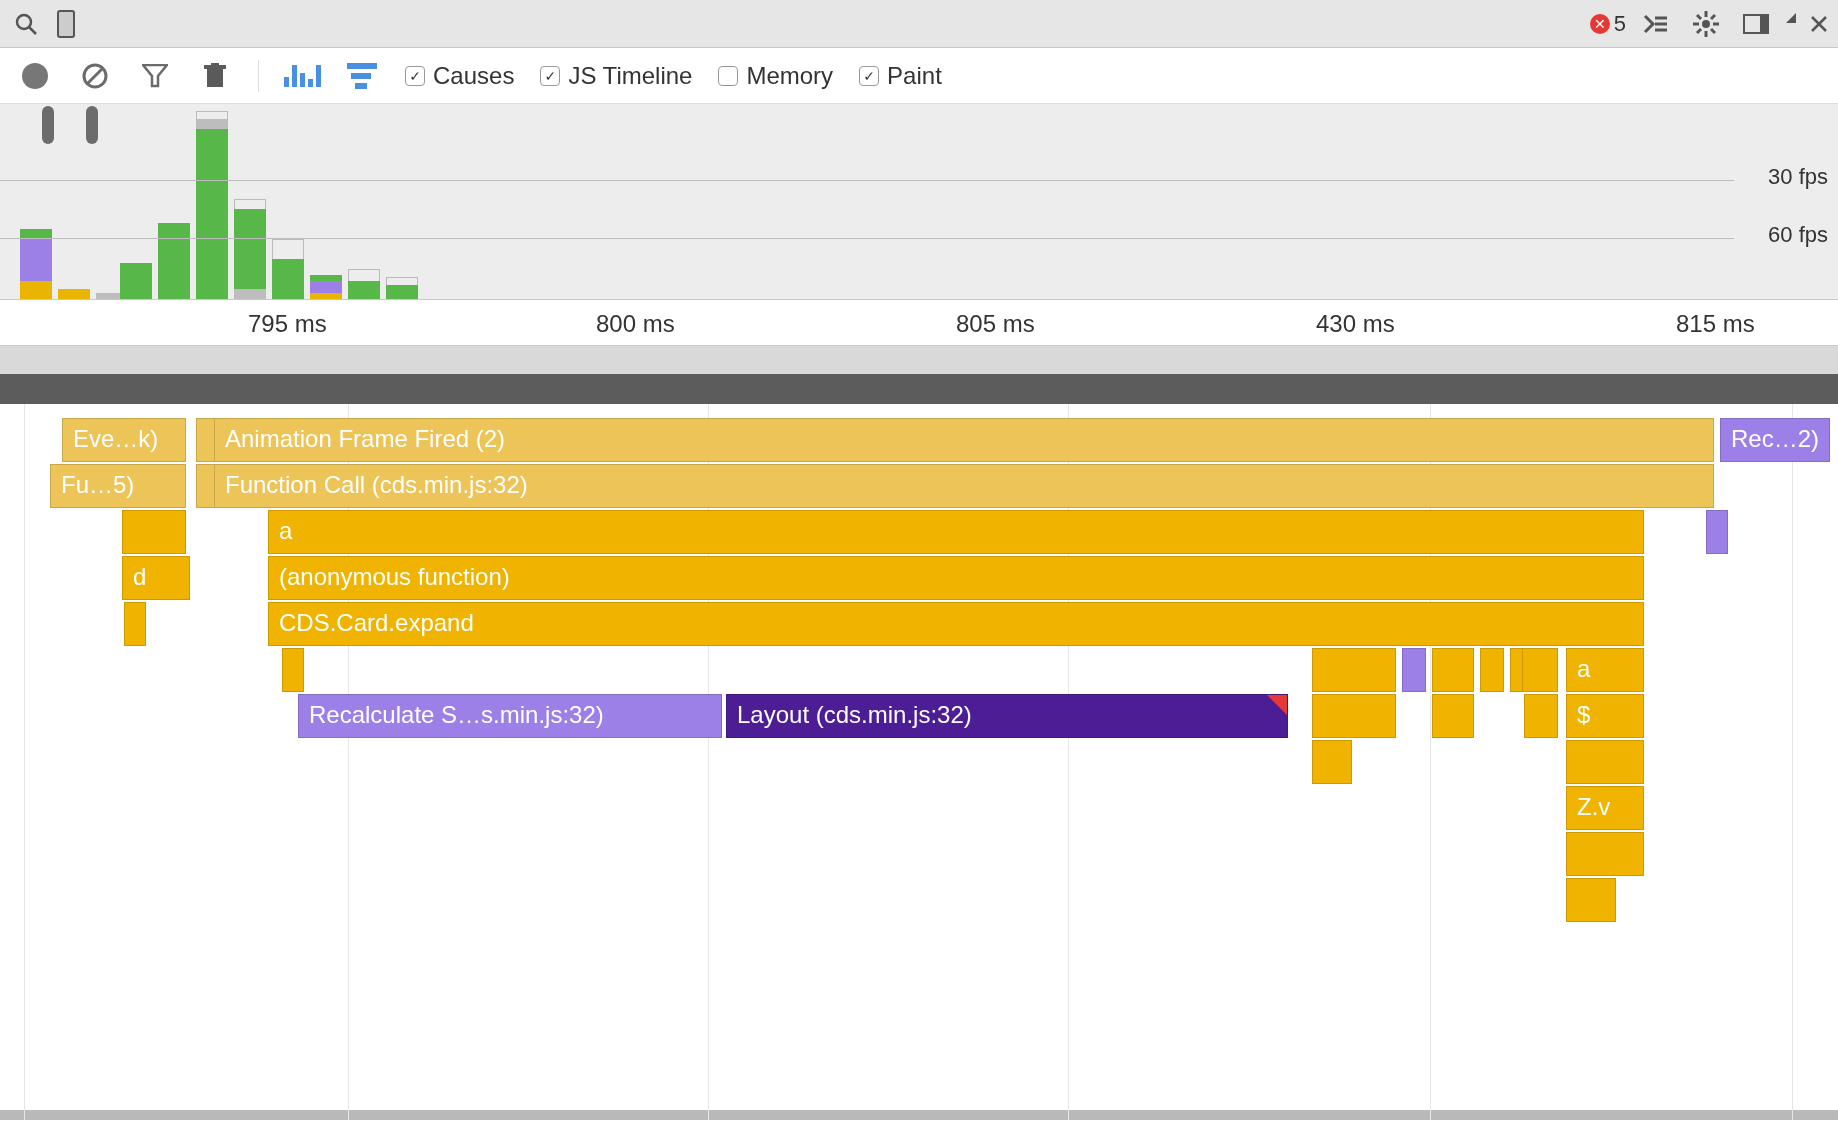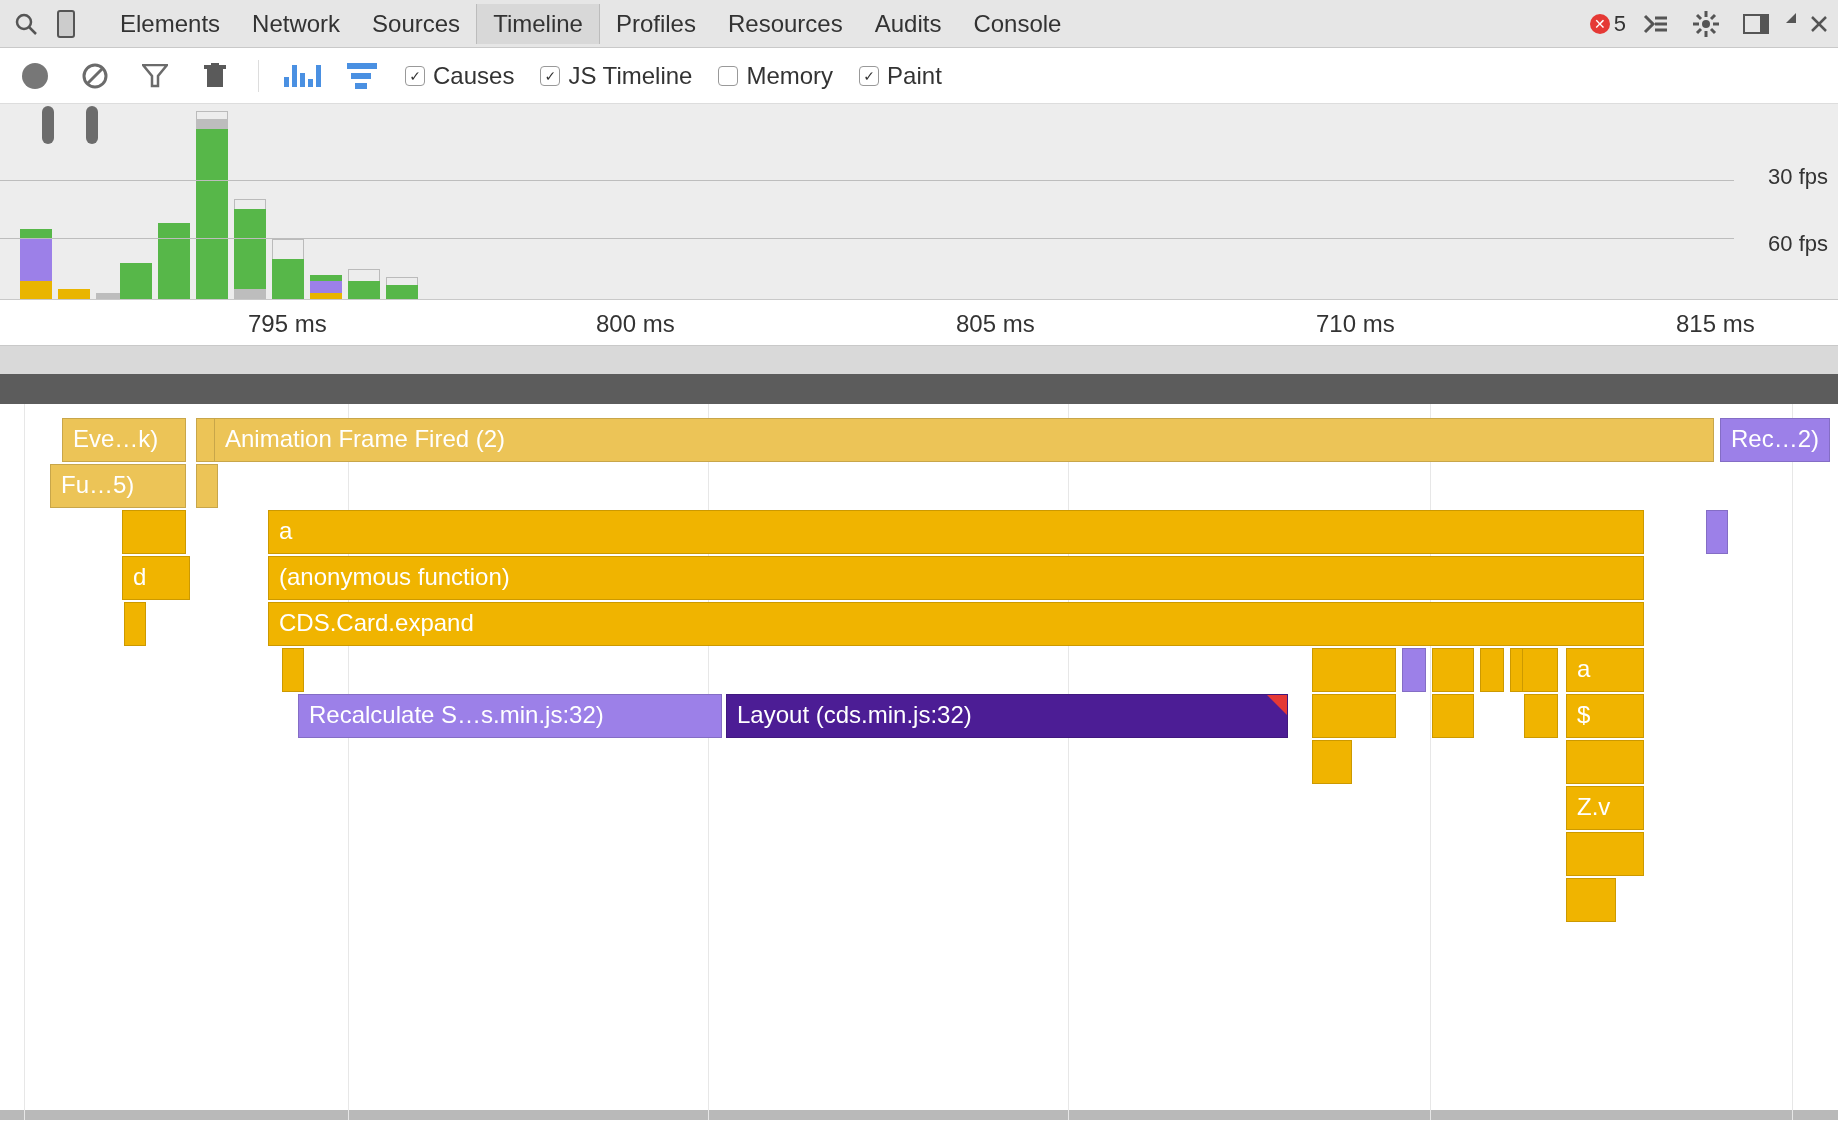--- a/index.html
+++ b/index.html
@@ -64,30 +64,20 @@
     <svg width="24" height="24" viewBox="0 0 24 24">
         <circle cx="10" cy="10" r="7" stroke="#555" stroke-width="2.5" fill="none"></circle>
         <line x1="15" y1="15" x2="22" y2="22" stroke="#555" stroke-width="2.5"></line>
       </svg>
   </div>
   <div class="icon-btn">
     <svg width="18" height="28" viewBox="0 0 18 28">
         <rect x="1" y="1" width="16" height="26" rx="2" stroke="#555" stroke-width="2" fill="#ccc"></rect>
       </svg>
   </div>
-  <div class="tabs" id="panel-tabs">
-      <div class="tab">Elements</div>
-      <div class="tab">Network</div>
-      <div class="tab">Sources</div>
-      <div class="tab active">Timeline</div>
-      <div class="tab">Profiles</div>
-      <div class="tab">Resources</div>
-      <div class="tab">Audits</div>
-      <div class="tab">Console</div>
-    </div>
   <div class="right">
     <div class="err-badge">
       <span class="err-dot">✕</span>
       <span>5</span>
     </div>
     <div class="icon-btn">
       <svg width="26" height="20" viewBox="0 0 26 20">
           <polyline points="2,2 10,10 2,18" stroke="#555" stroke-width="3" fill="none"></polyline>
           <line x1="12" y1="4" x2="24" y2="4" stroke="#555" stroke-width="3"></line>
           <line x1="12" y1="10" x2="24" y2="10" stroke="#555" stroke-width="3"></line>
@@ -238,48 +228,49 @@
       <div class="obar" style="left: 366px;">
         <div style="position: absolute; bottom: 0px; left: 0px; width: 100%; height: 22px; border: 1px solid rgb(187, 187, 187); background: transparent;"></div>
         <div class="seg" style="position: absolute; bottom: 0px; left: 0px; width: 100%; height: 14px; background: rgb(87, 183, 73);"></div>
       </div>
     </div>
   <div class="handle" id="handle-l" style="left: 42px;"></div>
   <div class="handle" id="handle-r" style="left: 86px;"></div>
   <div class="fps-line" style="top:76px;"></div>
   <div class="fps-label" style="top:60px;">30 fps</div>
   <div class="fps-line" style="top:134px;"></div>
-  <div class="fps-label" style="top:127px;">60 fps</div>
+  <div class="fps-label" style="top:118px;">60 fps</div>
 </div>
 
 <div class="ruler" id="ruler">
     <div class="tick" style="left: 240px; margin-left: 12px;"><span style="position: relative; left: -4px;">795 ms</span></div>
     <div class="tick" style="left: 600px;"><span style="position: relative; left: -4px; text-align: center;">800 ms</span></div>
     <div class="tick" style="left: 960px;"><span style="position: relative; left: -4px;">805 ms</span></div>
-    <div class="tick" style="left: 1320px;"><span style="position: relative; left: -4px;">710 ms</span></div>
+    <div class="tick" style="left: 1320px;"><span style="position: relative; left: -4px;">430 ms</span></div>
     <div class="tick" style="left: 1680px;"><span style="position: relative; left: -4px;">815 ms</span></div>
   </div>
 
 <div class="strip-light"></div>
 <div class="strip-dark"></div>
 
 <div class="flame" id="flame">
   <div class="bottom-bar"></div>
 <div class="gridline" style="left: 24px;"></div>
     <div class="gridline" style="left: 348px;"></div>
     <div class="gridline" style="left: 708px;"></div>
     <div class="gridline" style="left: 1068px;"></div>
     <div class="gridline" style="left: 1430px;"></div>
     <div class="gridline" style="left: 1792px;"></div>
     <div class="flame-bar" style="left: 62px; width: 124px; top: 14px; background: rgb(236, 196, 87);">Eve…k)</div>
     <div class="flame-bar" style="left: 196px; width: 12px; top: 14px; background: rgb(236, 196, 87);"></div>
     <div class="flame-bar" style="left: 214px; width: 1500px; top: 14px; background: rgb(236, 196, 87);">Animation Frame Fired (2)</div>
     <div class="flame-bar" style="left: 1720px; width: 110px; top: 14px; background: rgb(156, 128, 232);">Rec…2)</div>
     <div class="flame-bar" style="left: 50px; width: 136px; top: 60px; background: rgb(236, 196, 87);">Fu…5)</div>
     <div class="flame-bar" style="left: 196px; width: 12px; top: 60px; background: rgb(236, 196, 87);"></div>
+    <div class="flame-bar" style="left: 214px; width: 1500px; top: 60px; background: rgb(236, 196, 87);">Function Call (cds.min.js:32)</div>
     <div class="flame-bar" style="left: 122px; width: 64px; top: 106px; background: rgb(240, 180, 0);"></div>
     <div class="flame-bar" style="left: 268px; width: 1376px; top: 106px; background: rgb(240, 180, 0);">a</div>
     <div class="flame-bar" style="left: 1706px; width: 7px; top: 106px; background: rgb(156, 128, 232);"></div>
     <div class="flame-bar" style="left: 122px; width: 68px; top: 152px; background: rgb(240, 180, 0);">d</div>
     <div class="flame-bar" style="left: 268px; width: 1376px; top: 152px; background: rgb(240, 180, 0);">(anonymous function)</div>
     <div class="flame-bar" style="left: 124px; width: 8px; top: 198px; background: rgb(240, 180, 0);"></div>
     <div class="flame-bar" style="left: 268px; width: 1376px; top: 198px; background: rgb(240, 180, 0);">CDS.Card.expand</div>
     <div class="flame-bar" style="left: 282px; width: 10px; top: 244px; background: rgb(240, 180, 0);"></div>
     <div class="flame-bar" style="left: 1312px; width: 84px; top: 244px; background: rgb(240, 180, 0);"></div>
     <div class="flame-bar" style="left: 1402px; width: 24px; top: 244px; background: rgb(156, 128, 232);"></div>

